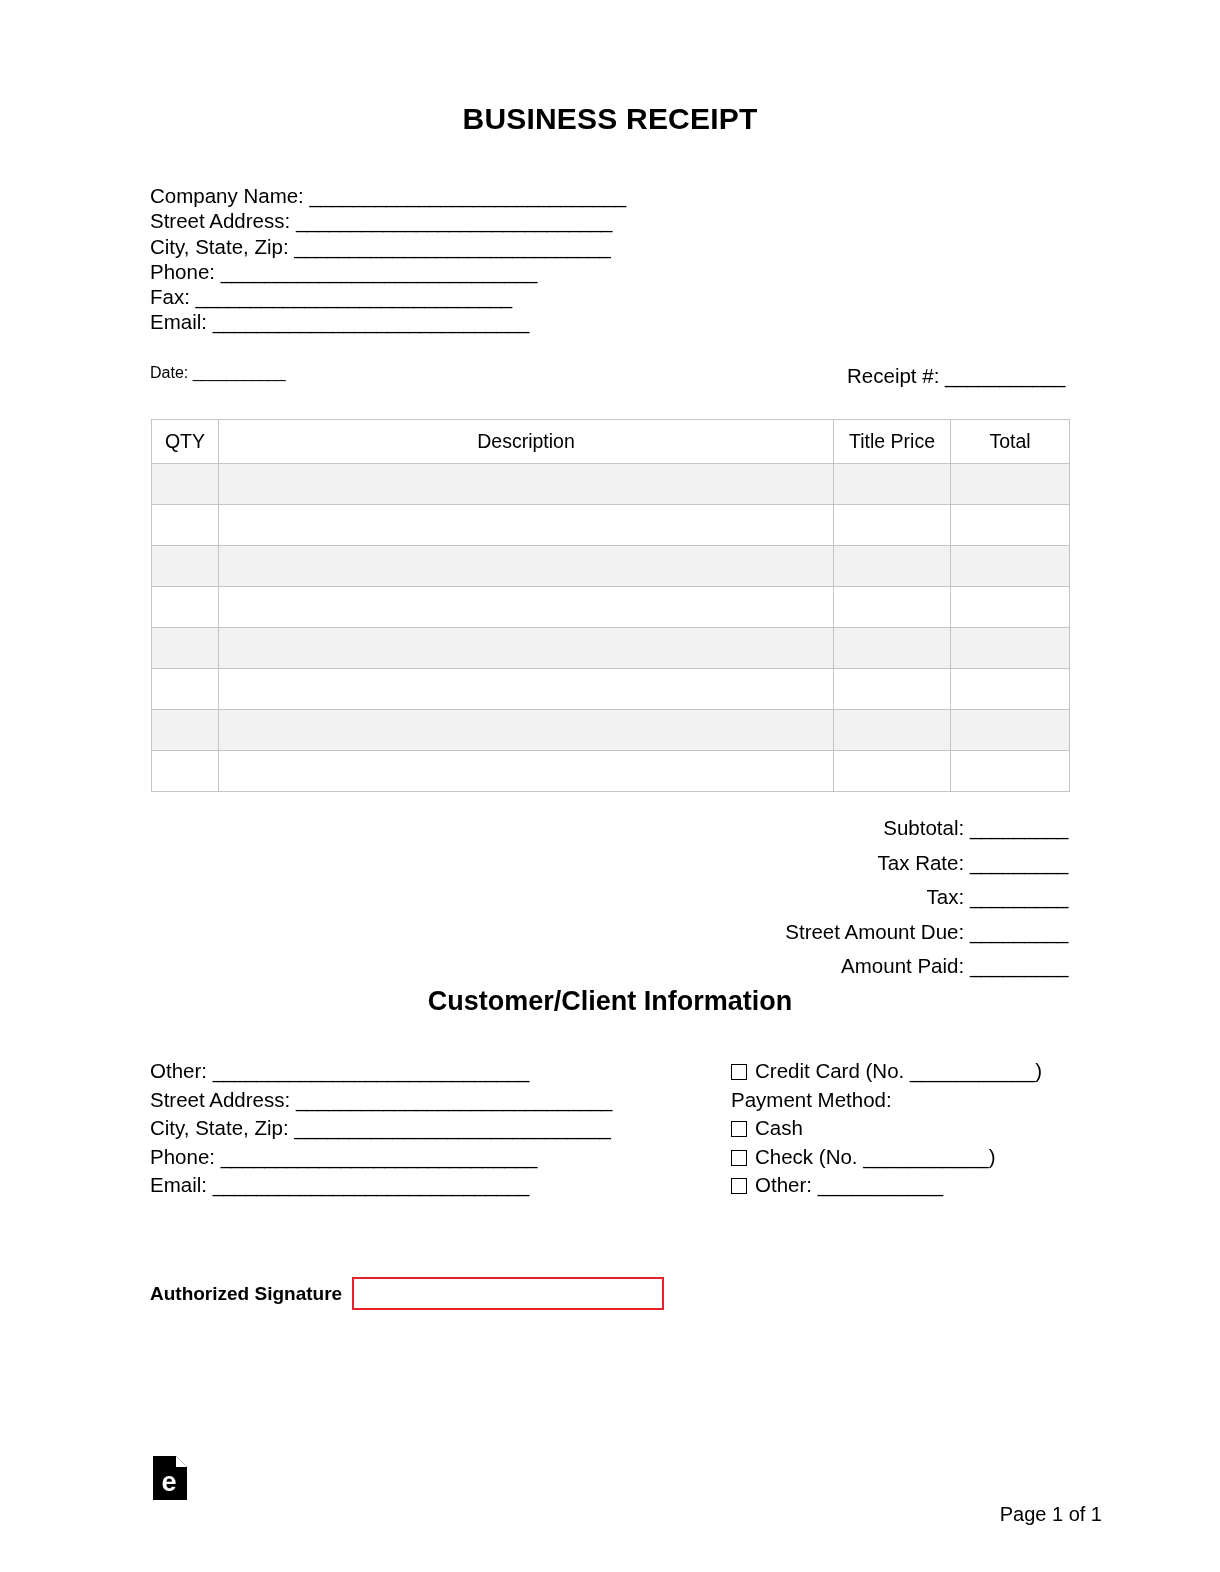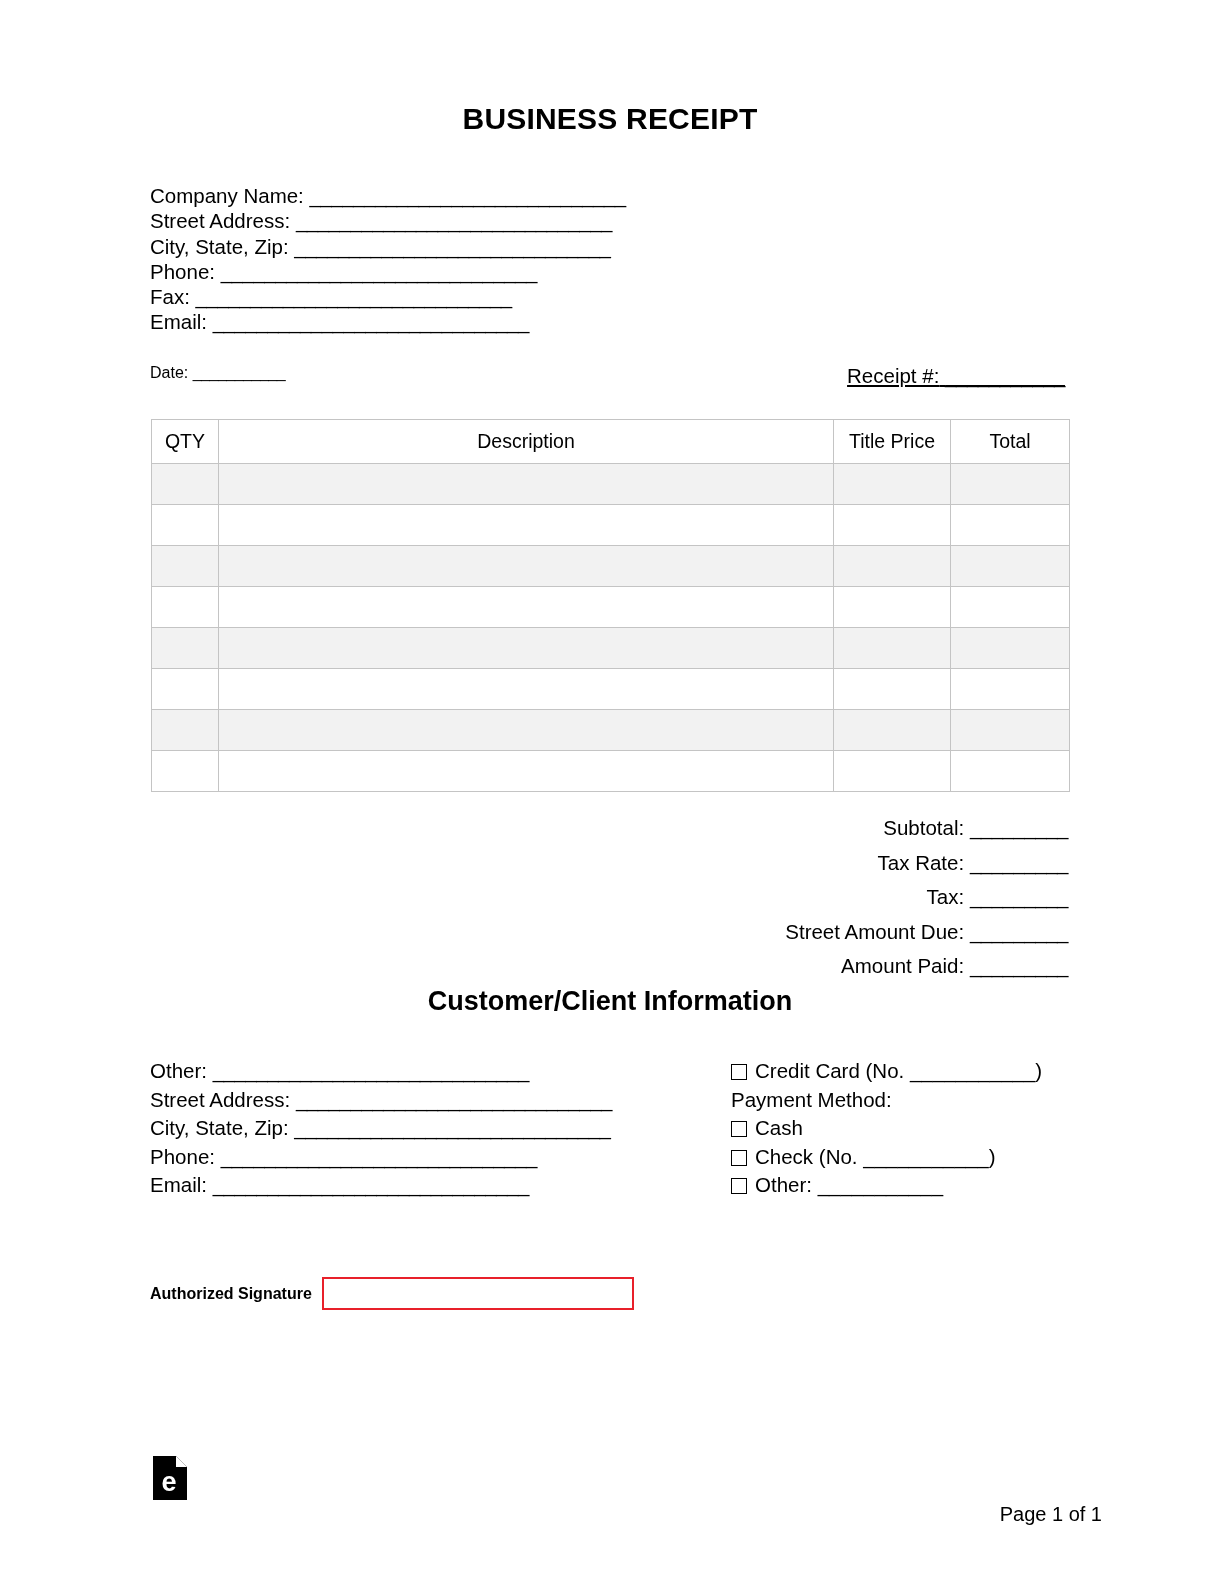--- a/index.html
+++ b/index.html
@@ -53,21 +53,20 @@
     top: 364px;
     font-size: 16px;
     white-space: nowrap;
   }
   .receipt-line {
     position: absolute;
     right: 155px;
     top: 364px;
     font-size: 20.5px;
     white-space: nowrap;
-    text-decoration: underline;
   }
 
   
   .items-table {
     position: absolute;
     left: 151px;
     top: 419px;
     width: 914px;
     border-collapse: collapse;
     table-layout: fixed;
@@ -152,21 +151,21 @@
   
   .signature-row {
     position: absolute;
     left: 150px;
     top: 1277px;
     display: flex;
     align-items: center;
     white-space: nowrap;
   }
   .signature-label {
-    font-size: 16px;
+    font-size: 19px;
     font-weight: bold;
     margin-right: 10px;
   }
   .signature-field {
     width: 312px;
     height: 33px;
     border: 2px solid #e8202a;
     background: #ffffff;
     box-sizing: border-box;
   }

